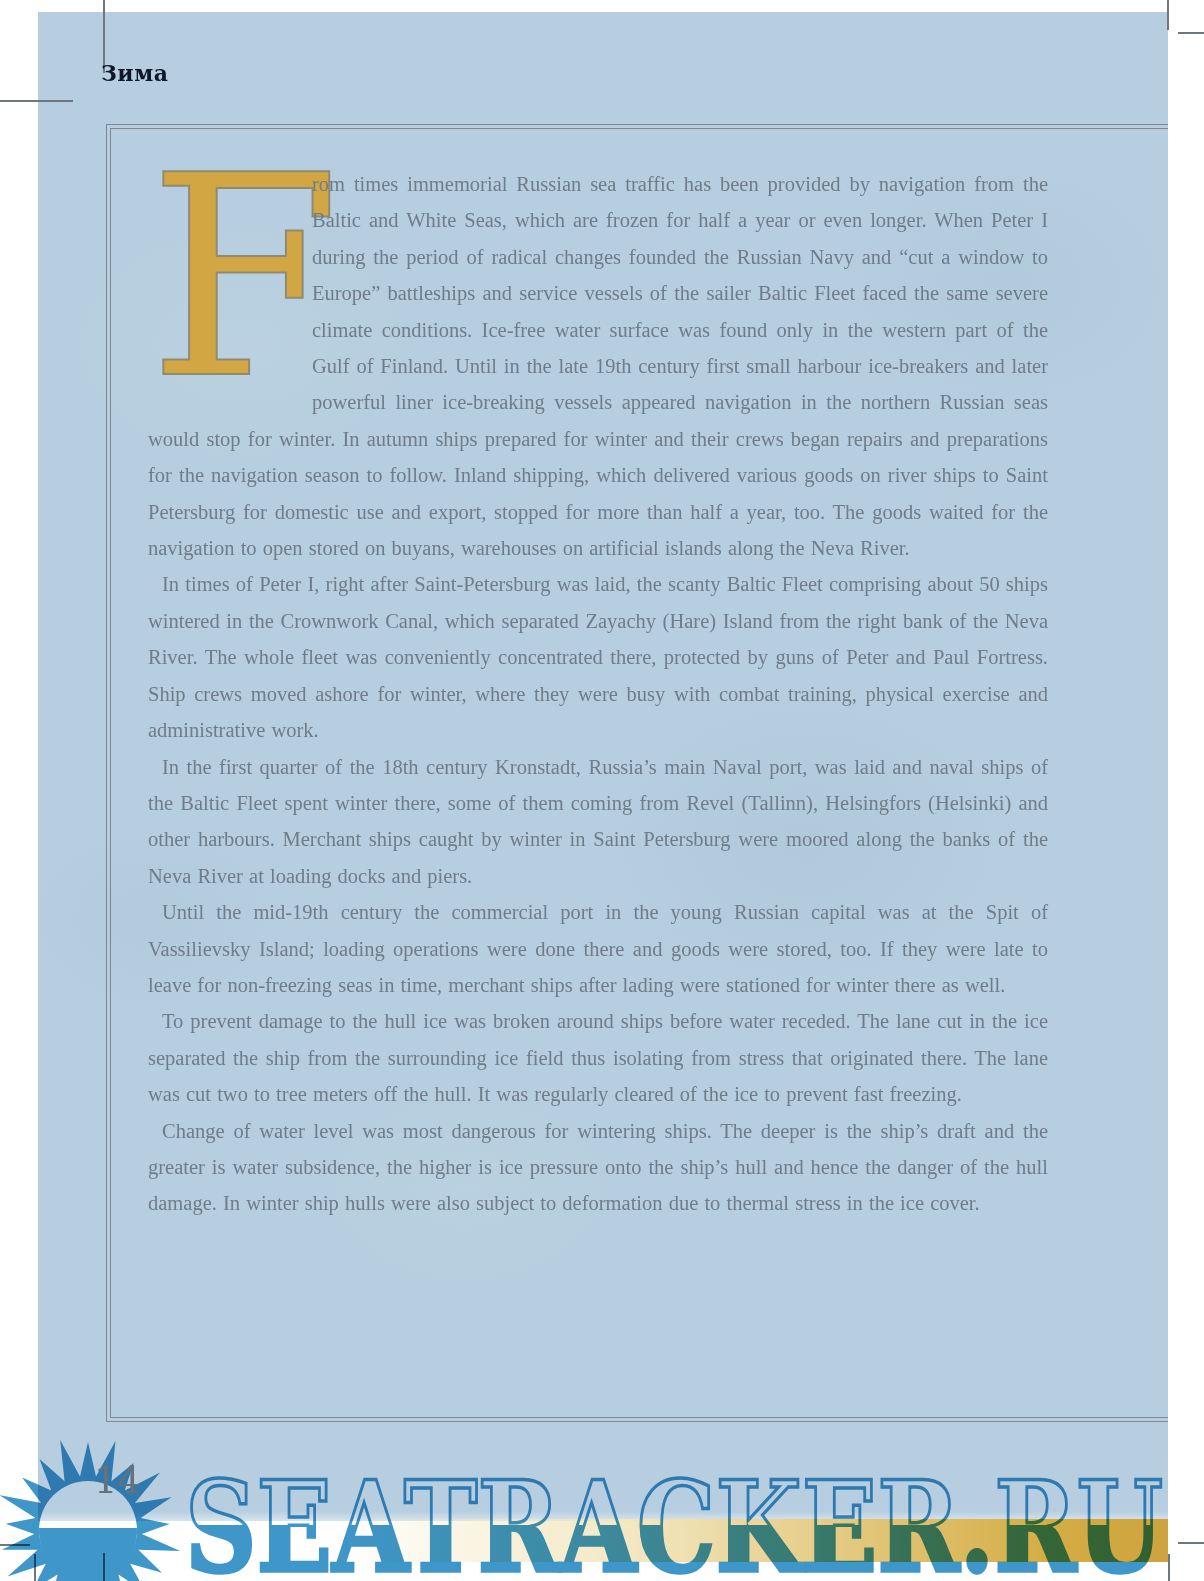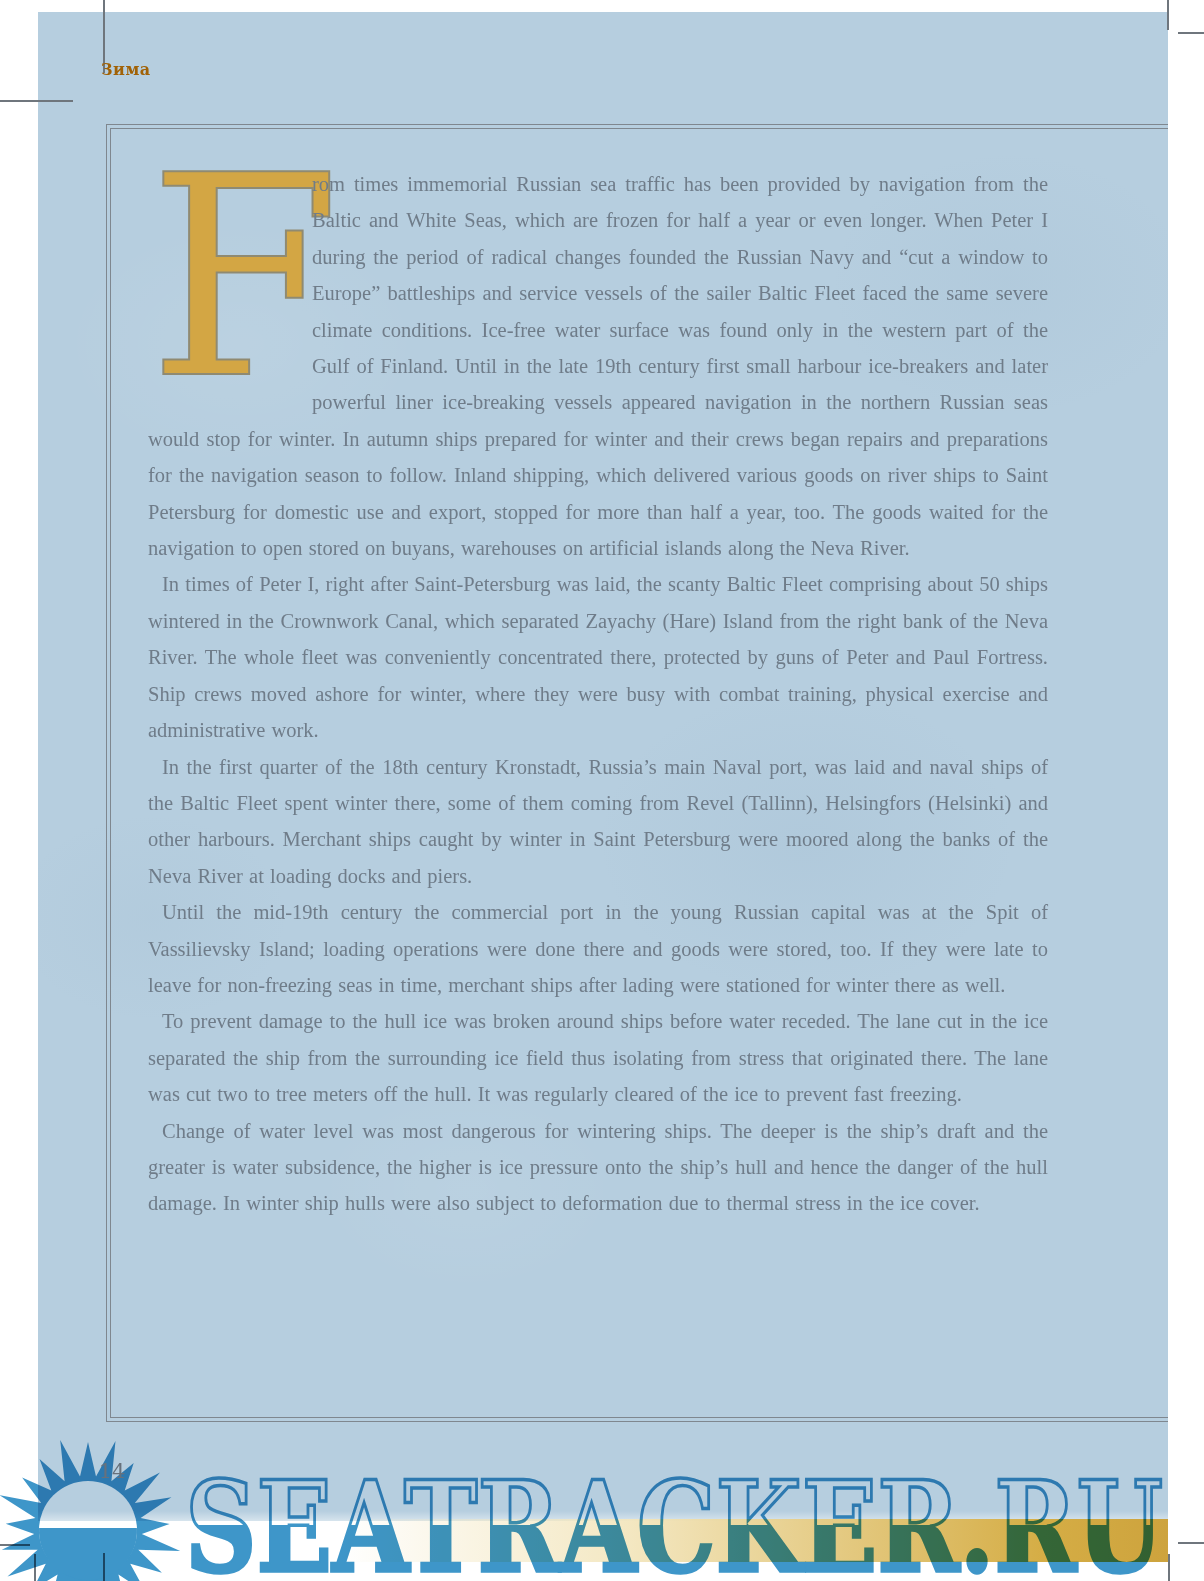--- a/index.html
+++ b/index.html
@@ -15,42 +15,42 @@
       radial-gradient(ellipse 200px 150px at 10% 60%, rgba(110,145,175,0.05), transparent 70%);}
   .scan-edge{position:absolute;left:38px;top:1511px;width:1130px;height:10px;
     background:linear-gradient(rgba(255,255,255,0), rgba(255,255,255,0.45));}
   
   .frame-outer{position:absolute;left:106px;top:124px;width:1062px;height:1298px;
     border-left:1px solid #7f878f;border-top:1px solid #7f878f;border-bottom:1px solid #7f878f;box-sizing:border-box;}
   .frame-inner{position:absolute;left:3px;top:3px;right:0;bottom:3px;
     border-left:1px solid #7f878f;border-top:1px solid #7f878f;border-bottom:1px solid #7f878f;}
   
   .running-head{position:absolute;left:101px;top:60px;font-family:"DejaVu Serif", serif;
-    font-size:16px;font-weight:bold;color:#a16207;letter-spacing:0.5px;}
+    font-size:22px;font-weight:bold;color:#0f172a;letter-spacing:0.5px;}
   
   .body-text{position:absolute;left:148px;top:166px;width:900px;color:#6f7c89;
     font-size:20.5px;line-height:36.4px;text-align:justify;word-spacing:1px;}
   .body-text p{margin:0;text-indent:14px;}
   .body-text p.first{text-indent:0;}
   .dropcap{float:left;font-family:"DejaVu Serif", serif;font-size:278px;line-height:212px;
     height:218px;width:145px;margin:6px 19px 0 0;color:#d3a644;
     -webkit-text-stroke:2px #8f8a72;text-indent:0;}
   
   .gold-bar{position:absolute;left:340px;top:1519px;width:828px;height:43px;
     background:linear-gradient(90deg, rgba(214,176,74,0) 0%, rgba(243,230,190,0.95) 35%,
       #e3c87e 62%, #d5ad45 85%, #cda33d 100%);}
   
   .watermark{position:absolute;left:0;top:16px;width:1204px;height:1581px;
     mix-blend-mode:multiply;pointer-events:none;margin-top:20px;}
   .sun-svg{position:absolute;left:-12px;top:1394px;}
   .wm-text-svg{position:absolute;left:182px;top:1437px;}
   .wm-text-svg text{font-family:"DejaVu Serif", serif;font-weight:bold;font-size:126px;}
   
   .folio{position:absolute;left:94px;top:1459px;width:36px;text-align:center;
-    font-family:"DejaVu Serif", serif;font-size:21px;color:#67717c;}
+    font-family:"DejaVu Serif", serif;font-size:37px;color:#67717c;}
   
   .crop{position:absolute;background:#6f767d;}
 </style>
 </head>
 <body>
 
 <div id="stage">
 
   <div class="scan"></div>
   <div class="scan-edge"></div>

